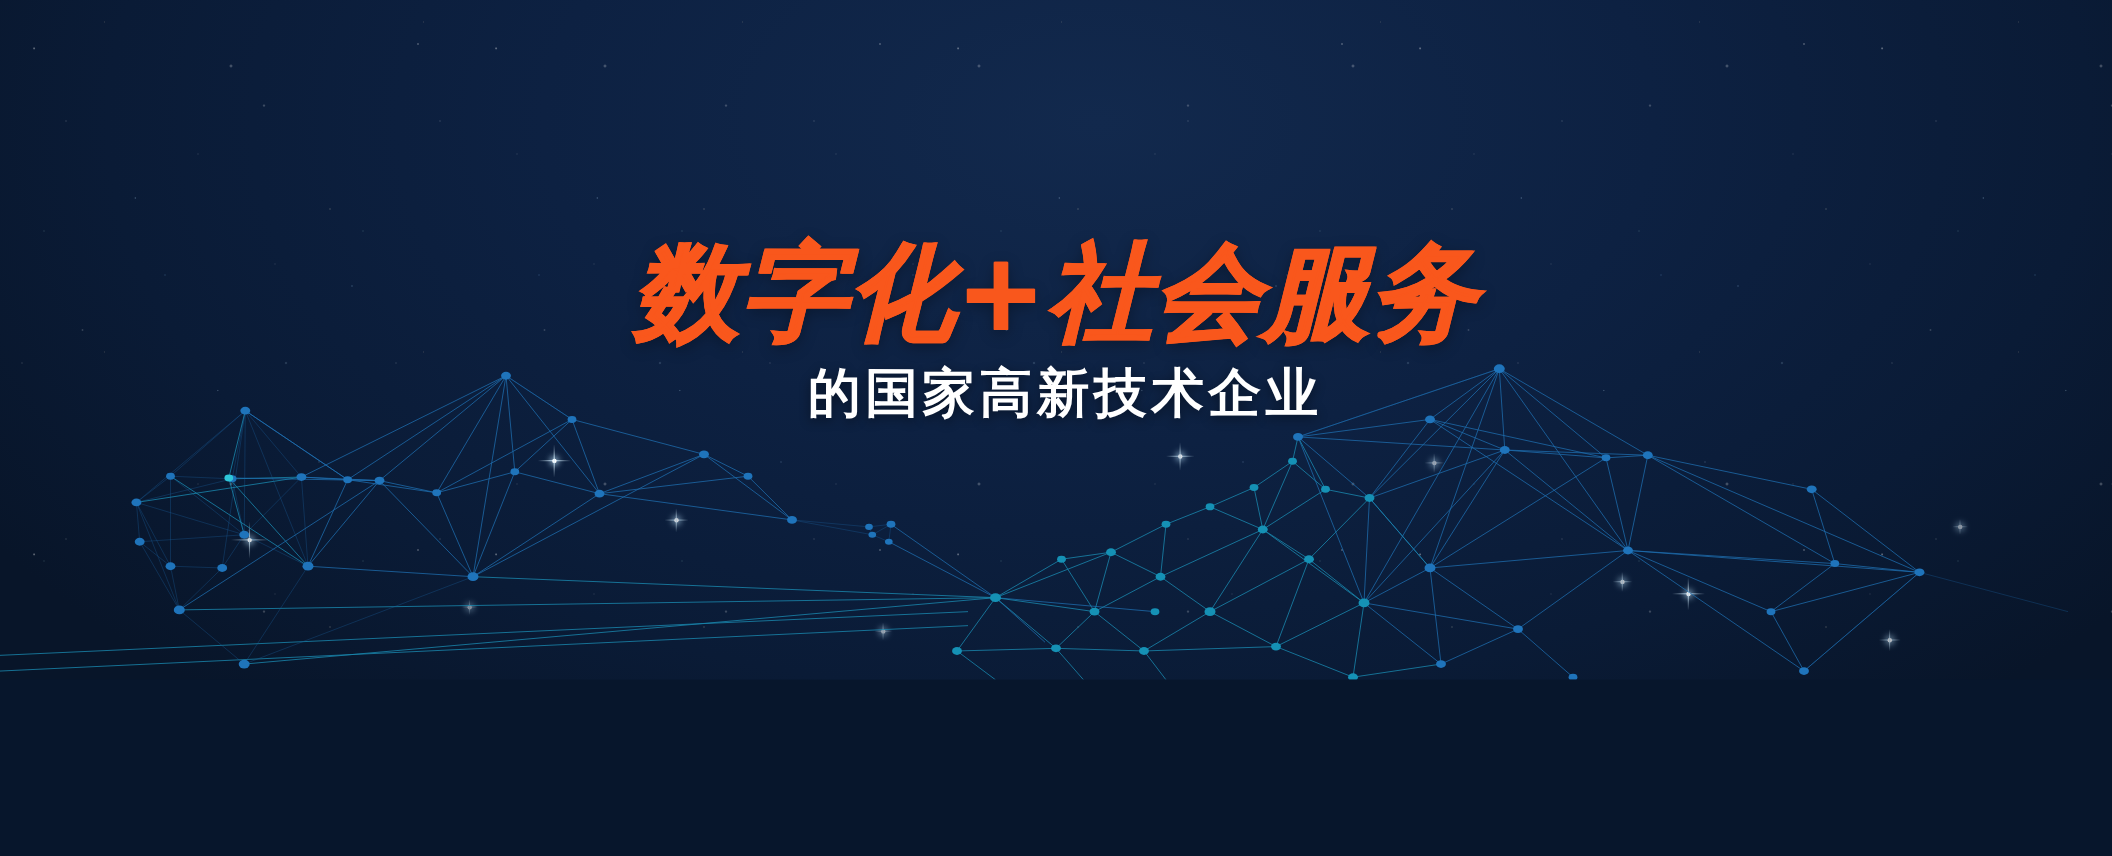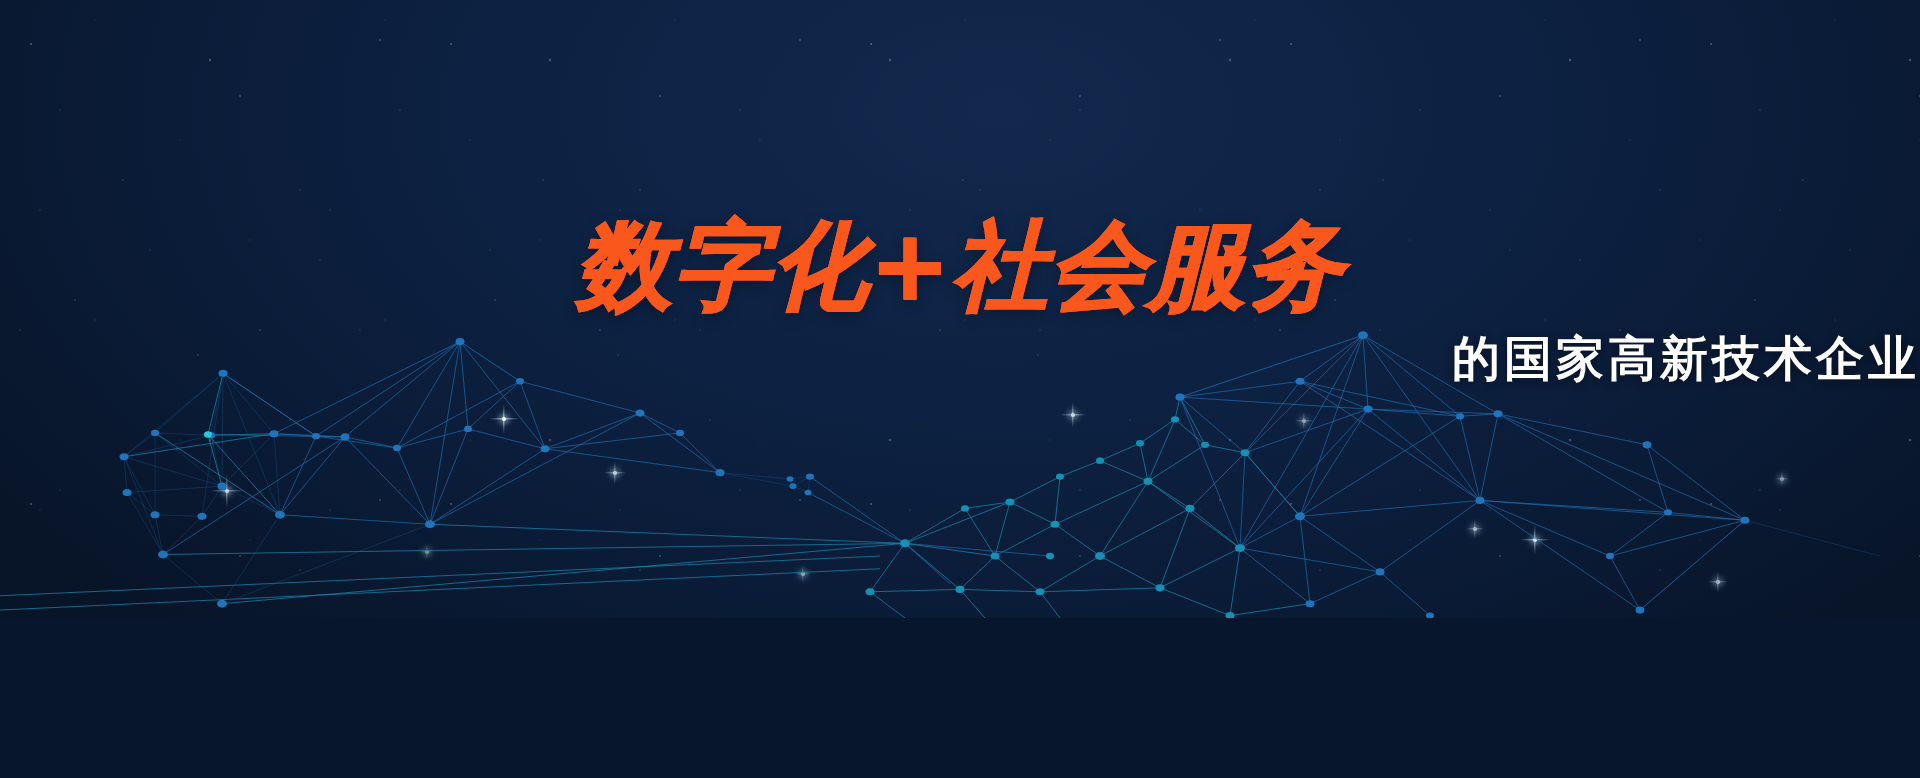--- a/index.html
+++ b/index.html
@@ -108,21 +108,20 @@
   .subtitle{
     margin:14px 0 0 17px;
     font-family:"DejaVu Serif", "Liberation Serif", serif;
     font-size:48px;
     line-height:1.2;
     font-weight:700;
     letter-spacing:4px;
     color:#ffffff;
     text-shadow:0 2px 10px rgba(0,0,0,.45);
     white-space:nowrap;
-    text-align:right;
   }
 </style>
 </head>
 <body>
 
 <div class="banner">
 
   <div class="stars stars-a"></div>
   <div class="stars stars-b"></div>
   <div class="stars stars-c"></div>

